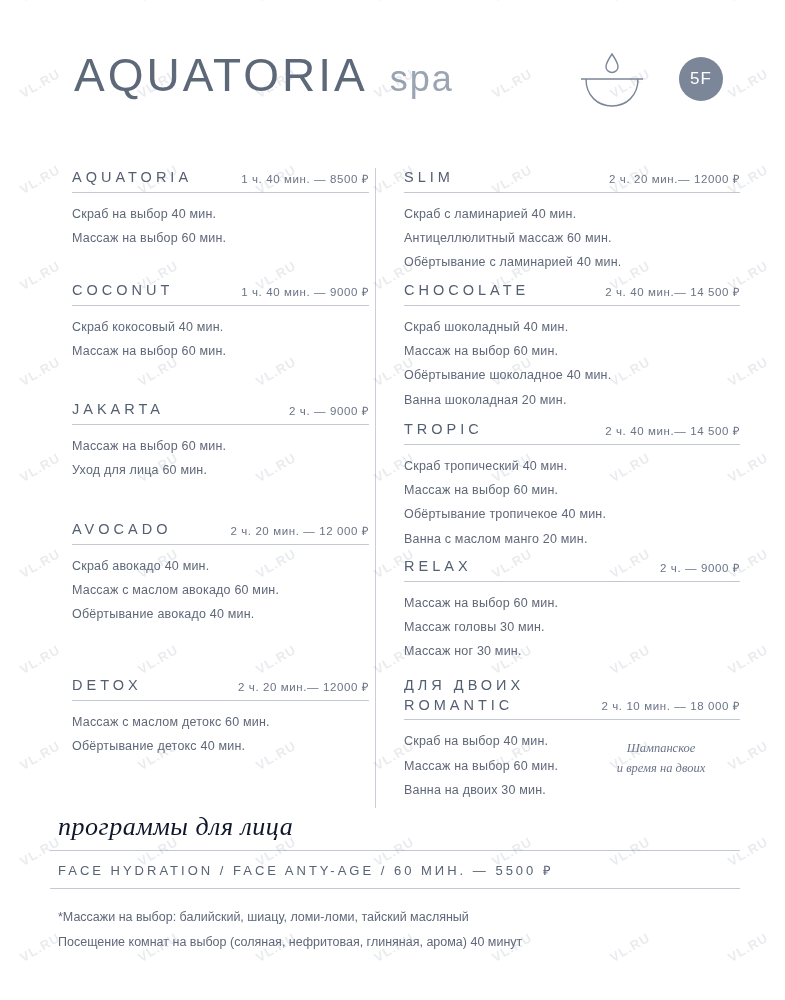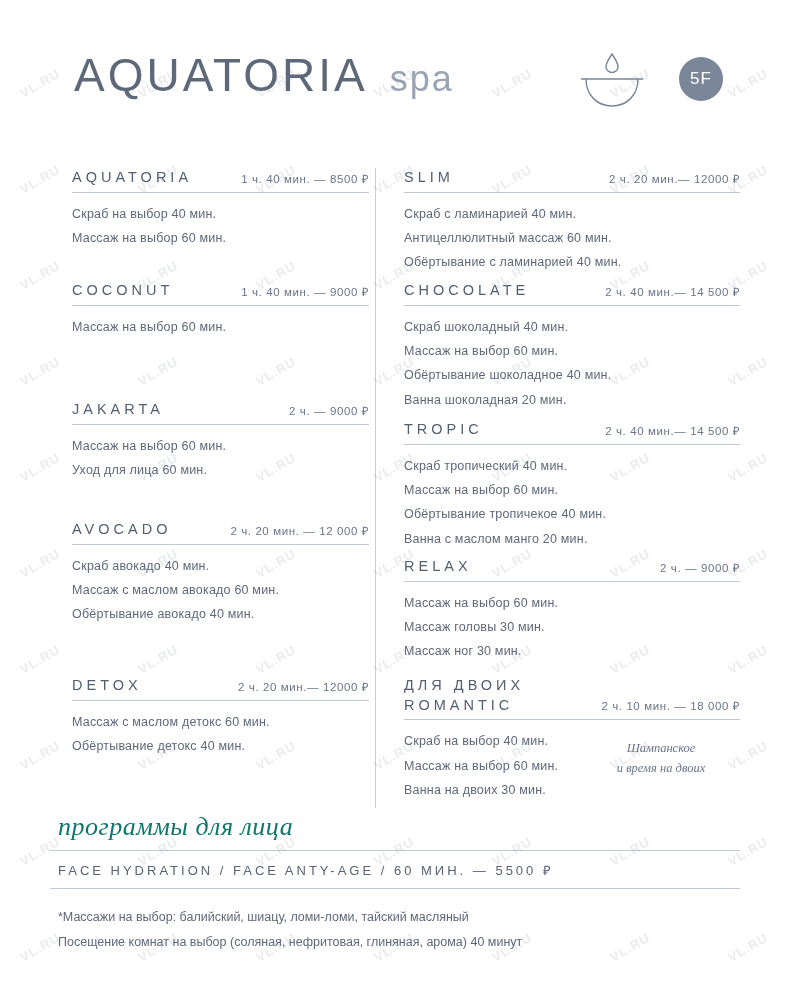--- a/index.html
+++ b/index.html
@@ -170,21 +170,21 @@
   .face {
     position: absolute;
     left: 50px;
     right: 45px;
     top: 812px;
   }
   .face-title {
     font-family: "Liberation Serif", serif;
     font-style: italic;
     font-size: 26px;
-    color: #0f766e;
+    color: #0f172a;
     letter-spacing: 0.5px;
     padding-left: 8px;
   }
   .face-rule {
     border-top: 1px solid #c3c9d3;
     margin-top: 8px;
   }
   .face-line {
     display: flex;
     align-items: baseline;
@@ -241,20 +241,21 @@
           <div class="item-line">Массаж на выбор 60 мин.</div>
         </div>
       </div>
 
       <div class="item" style="top:113px;">
         <div class="item-head">
           <div class="item-title">COCONUT</div>
           <div class="item-price">1 ч. 40 мин. — 9000 ₽</div>
         </div>
         <div class="item-lines">
+          <div class="item-line">Скраб кокосовый 40 мин.</div>
           <div class="item-line">Массаж на выбор 60 мин.</div>
         </div>
       </div>
 
       <div class="item" style="top:232px;">
         <div class="item-head">
           <div class="item-title">JAKARTA</div>
           <div class="item-price">2 ч. — 9000 ₽</div>
         </div>
         <div class="item-lines">

